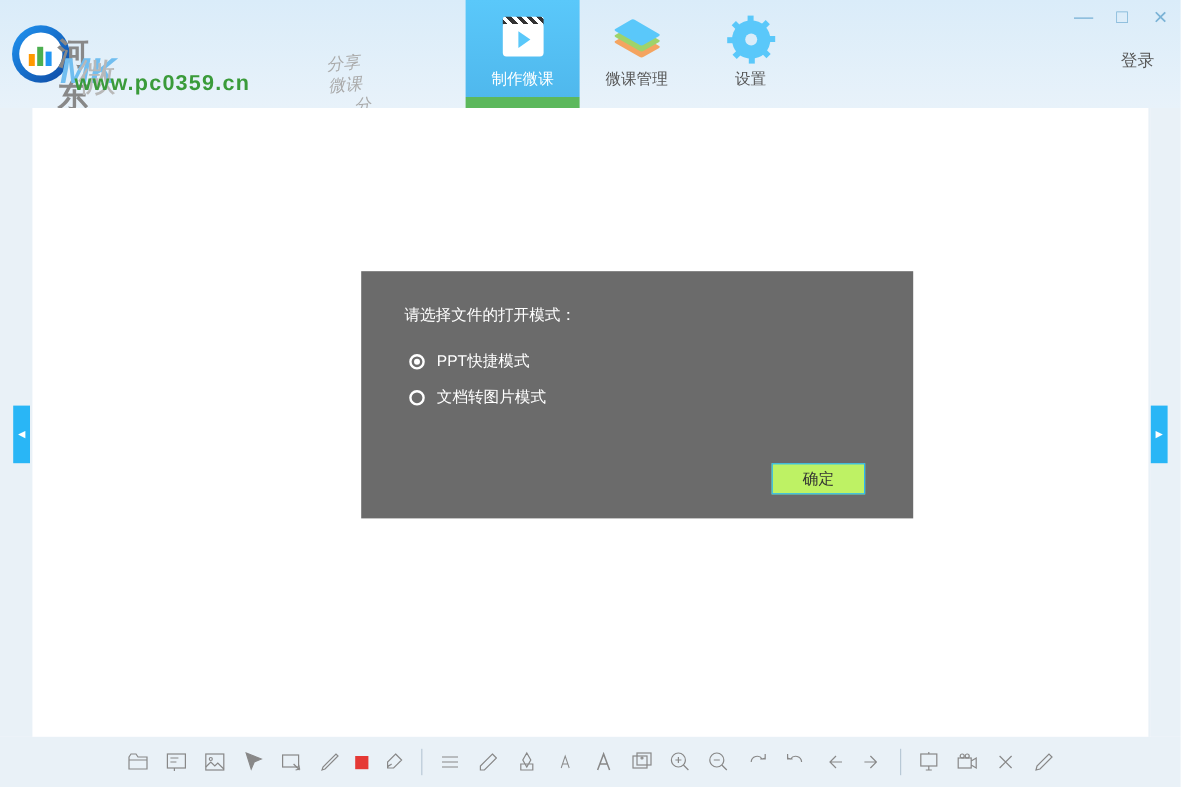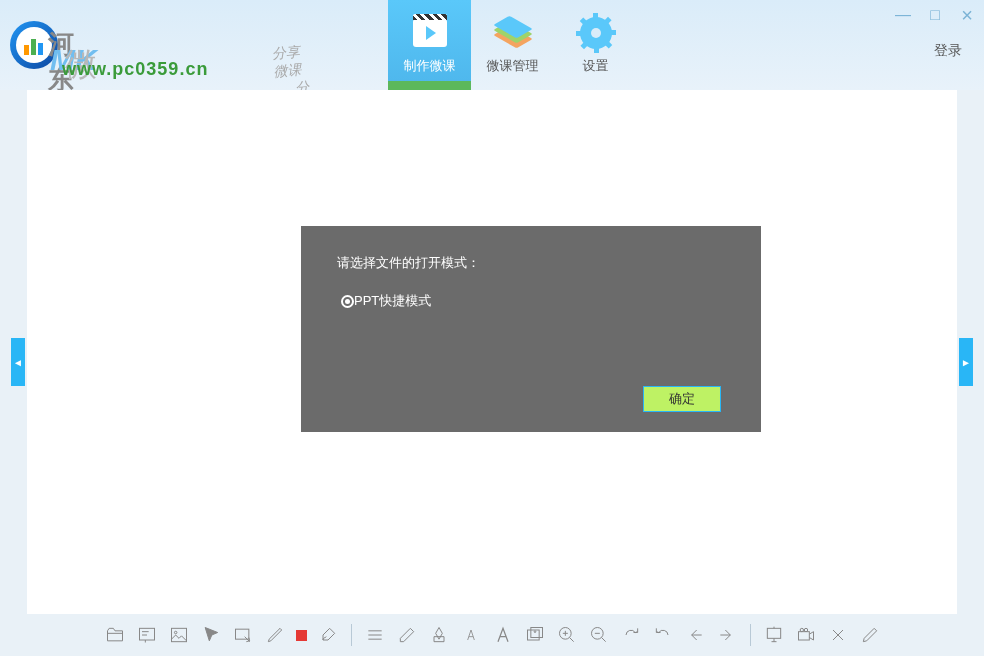--- a/index.html
+++ b/index.html
@@ -104,21 +104,21 @@
     
     .tabs {
       position: absolute;
       left: 388px;
       top: 0;
       height: 90px;
       display: flex;
     }
     
     .tab {
-      width: 83px;
+      width: 95px;
       height: 90px;
       display: flex;
       flex-direction: column;
       align-items: center;
       justify-content: center;
       cursor: pointer;
       font-size: 13px;
       color: #555;
       gap: 6px;
     }
@@ -280,21 +280,21 @@
     .radio-group {
       display: flex;
       flex-direction: column;
       gap: 12px;
       margin-left: 4px;
     }
     
     .radio-option {
       display: flex;
       align-items: center;
-      gap: 0;
+      gap: 10px;
       cursor: pointer;
     }
     
     .radio-circle {
       width: 13px;
       height: 13px;
       border: 2px solid #fff;
       border-radius: 50%;
       display: flex;
       align-items: center;
@@ -435,20 +435,24 @@
   </div>
 </div>
 
 <div class="modal">
   <div class="modal-title">请选择文件的打开模式：</div>
   <div class="radio-group">
     <div class="radio-option">
       <div class="radio-circle checked"></div>
       <span>PPT快捷模式</span>
     </div>
+    <div class="radio-option">
+      <div class="radio-circle"></div>
+      <span>文档转图片模式</span>
+    </div>
   </div>
   <div class="confirm-btn">确定</div>
 </div>
 
 <div class="toolbar">
   <div class="tool">
       <svg viewBox="0 0 24 24">
         <path d="M3 7l2-3h5l2 3h9v12H3z M3 10h18"></path>
       </svg>
     </div>

